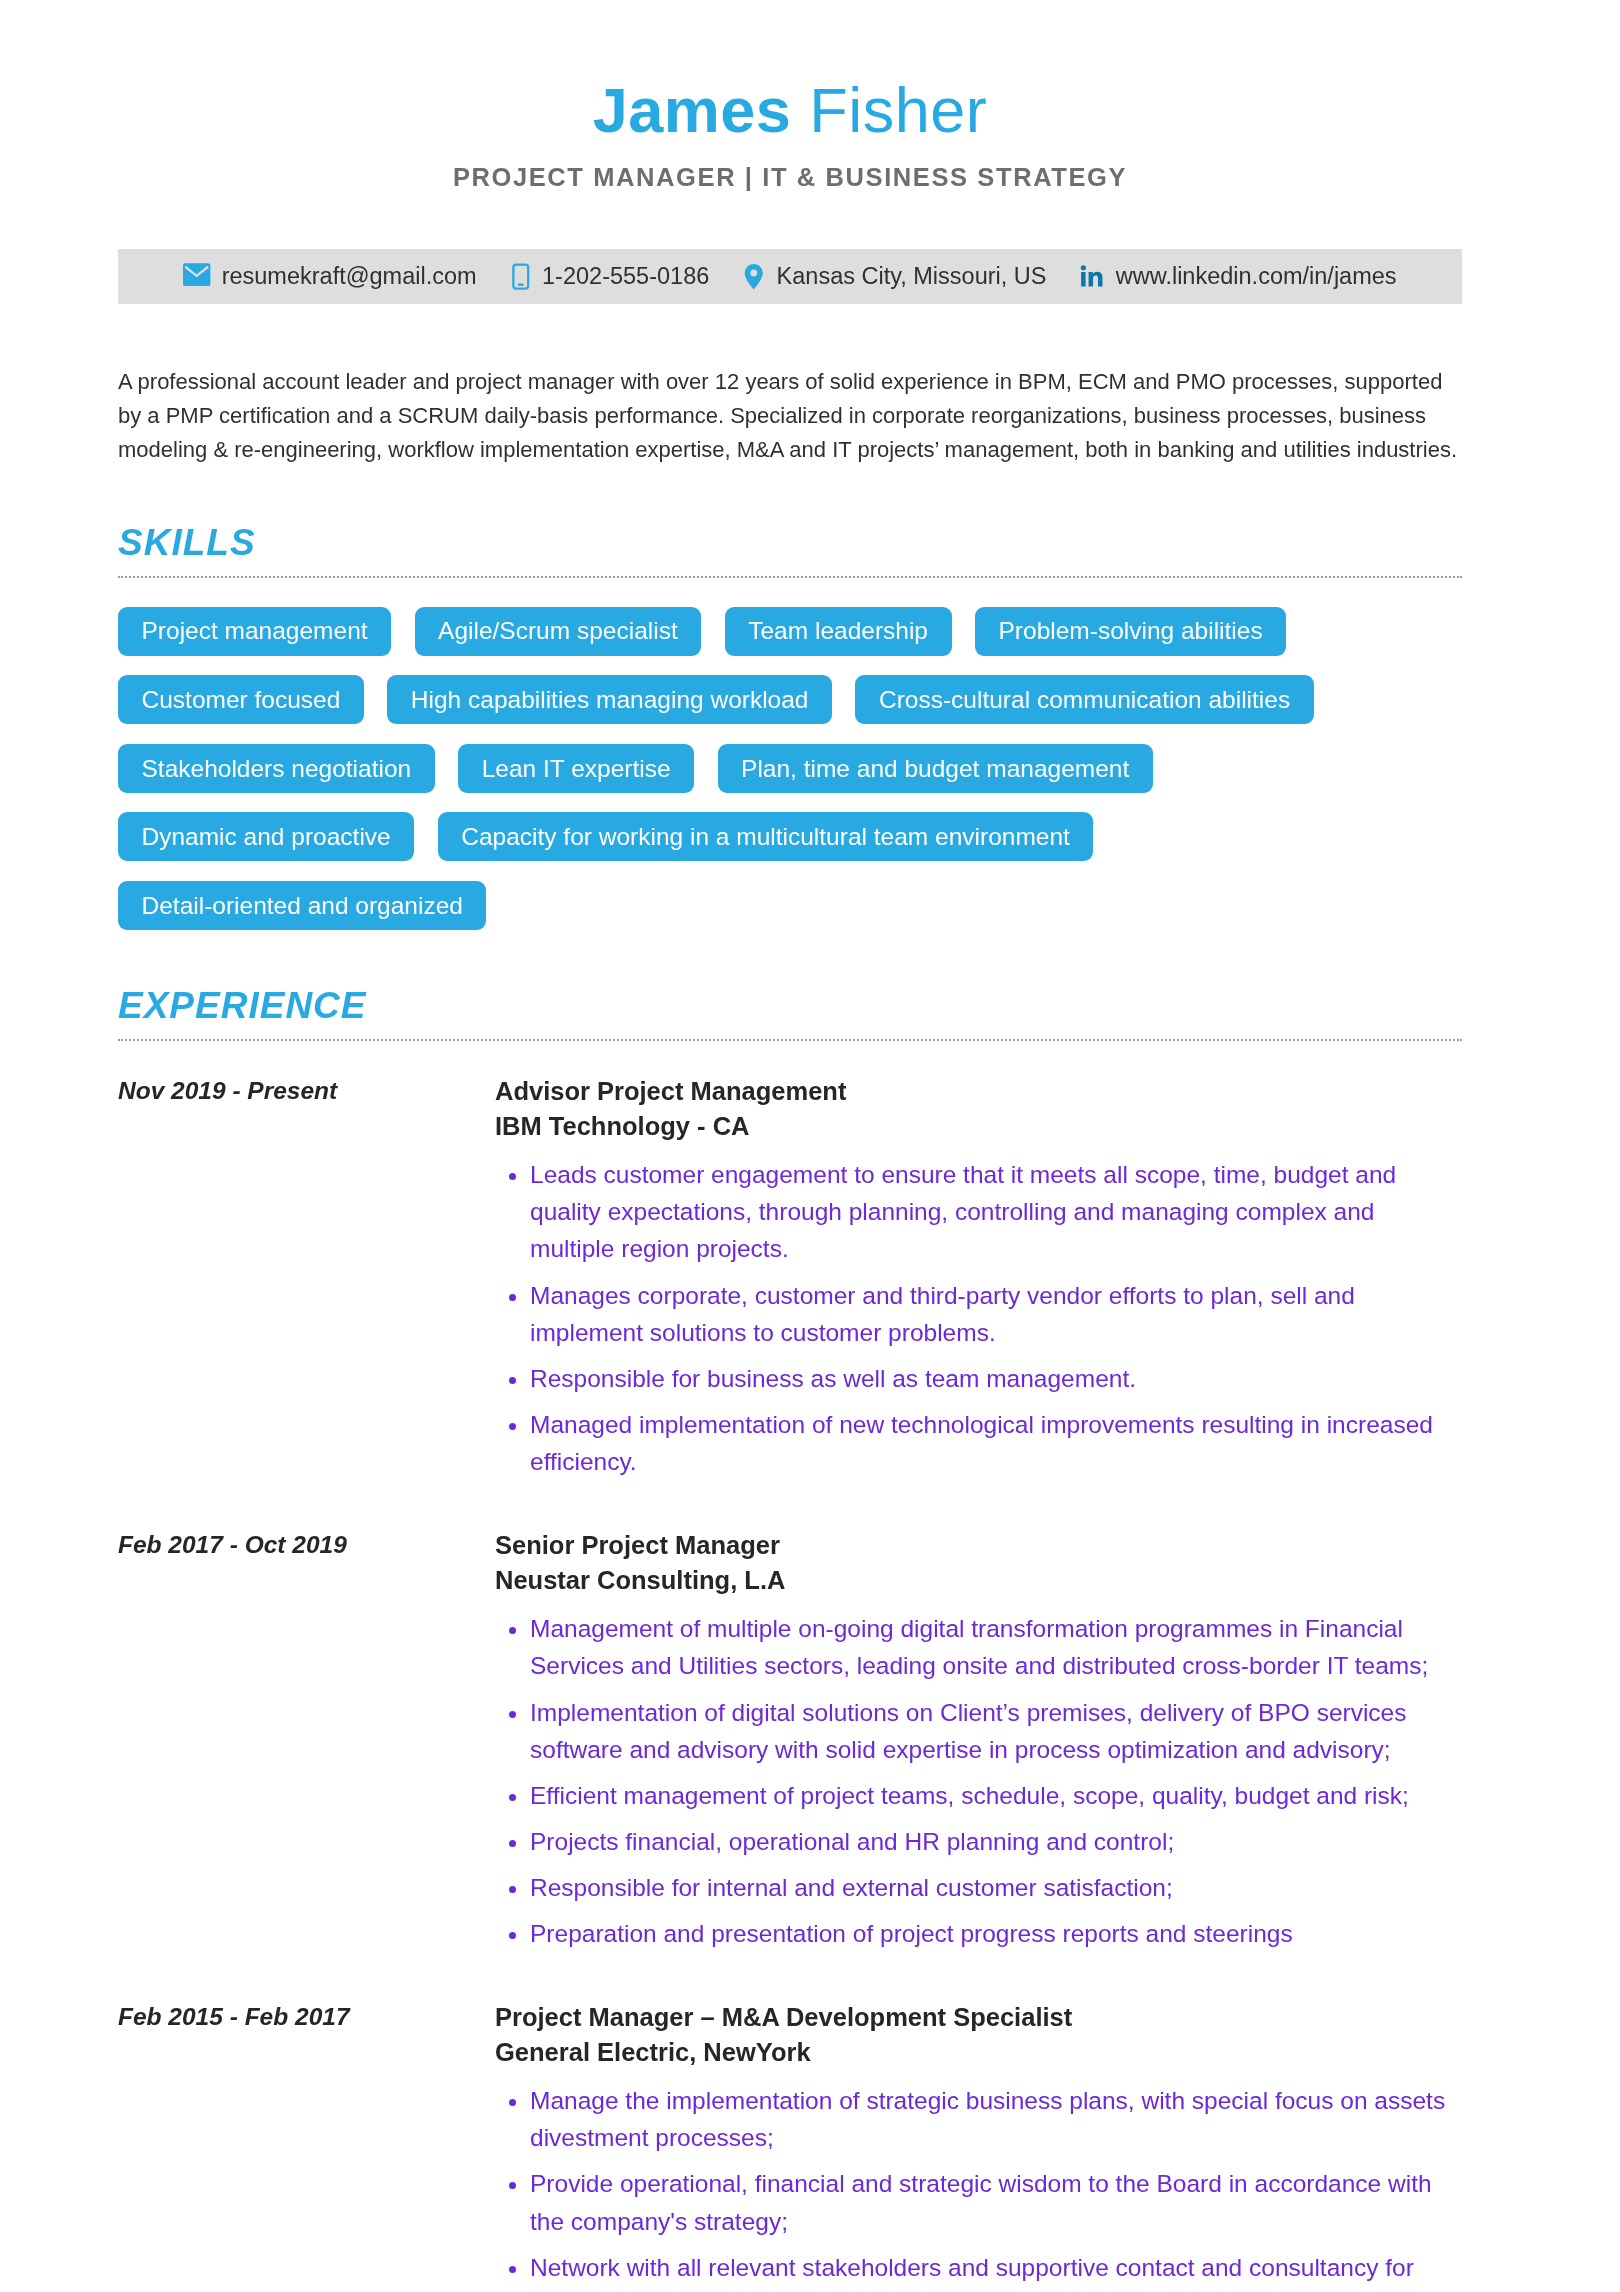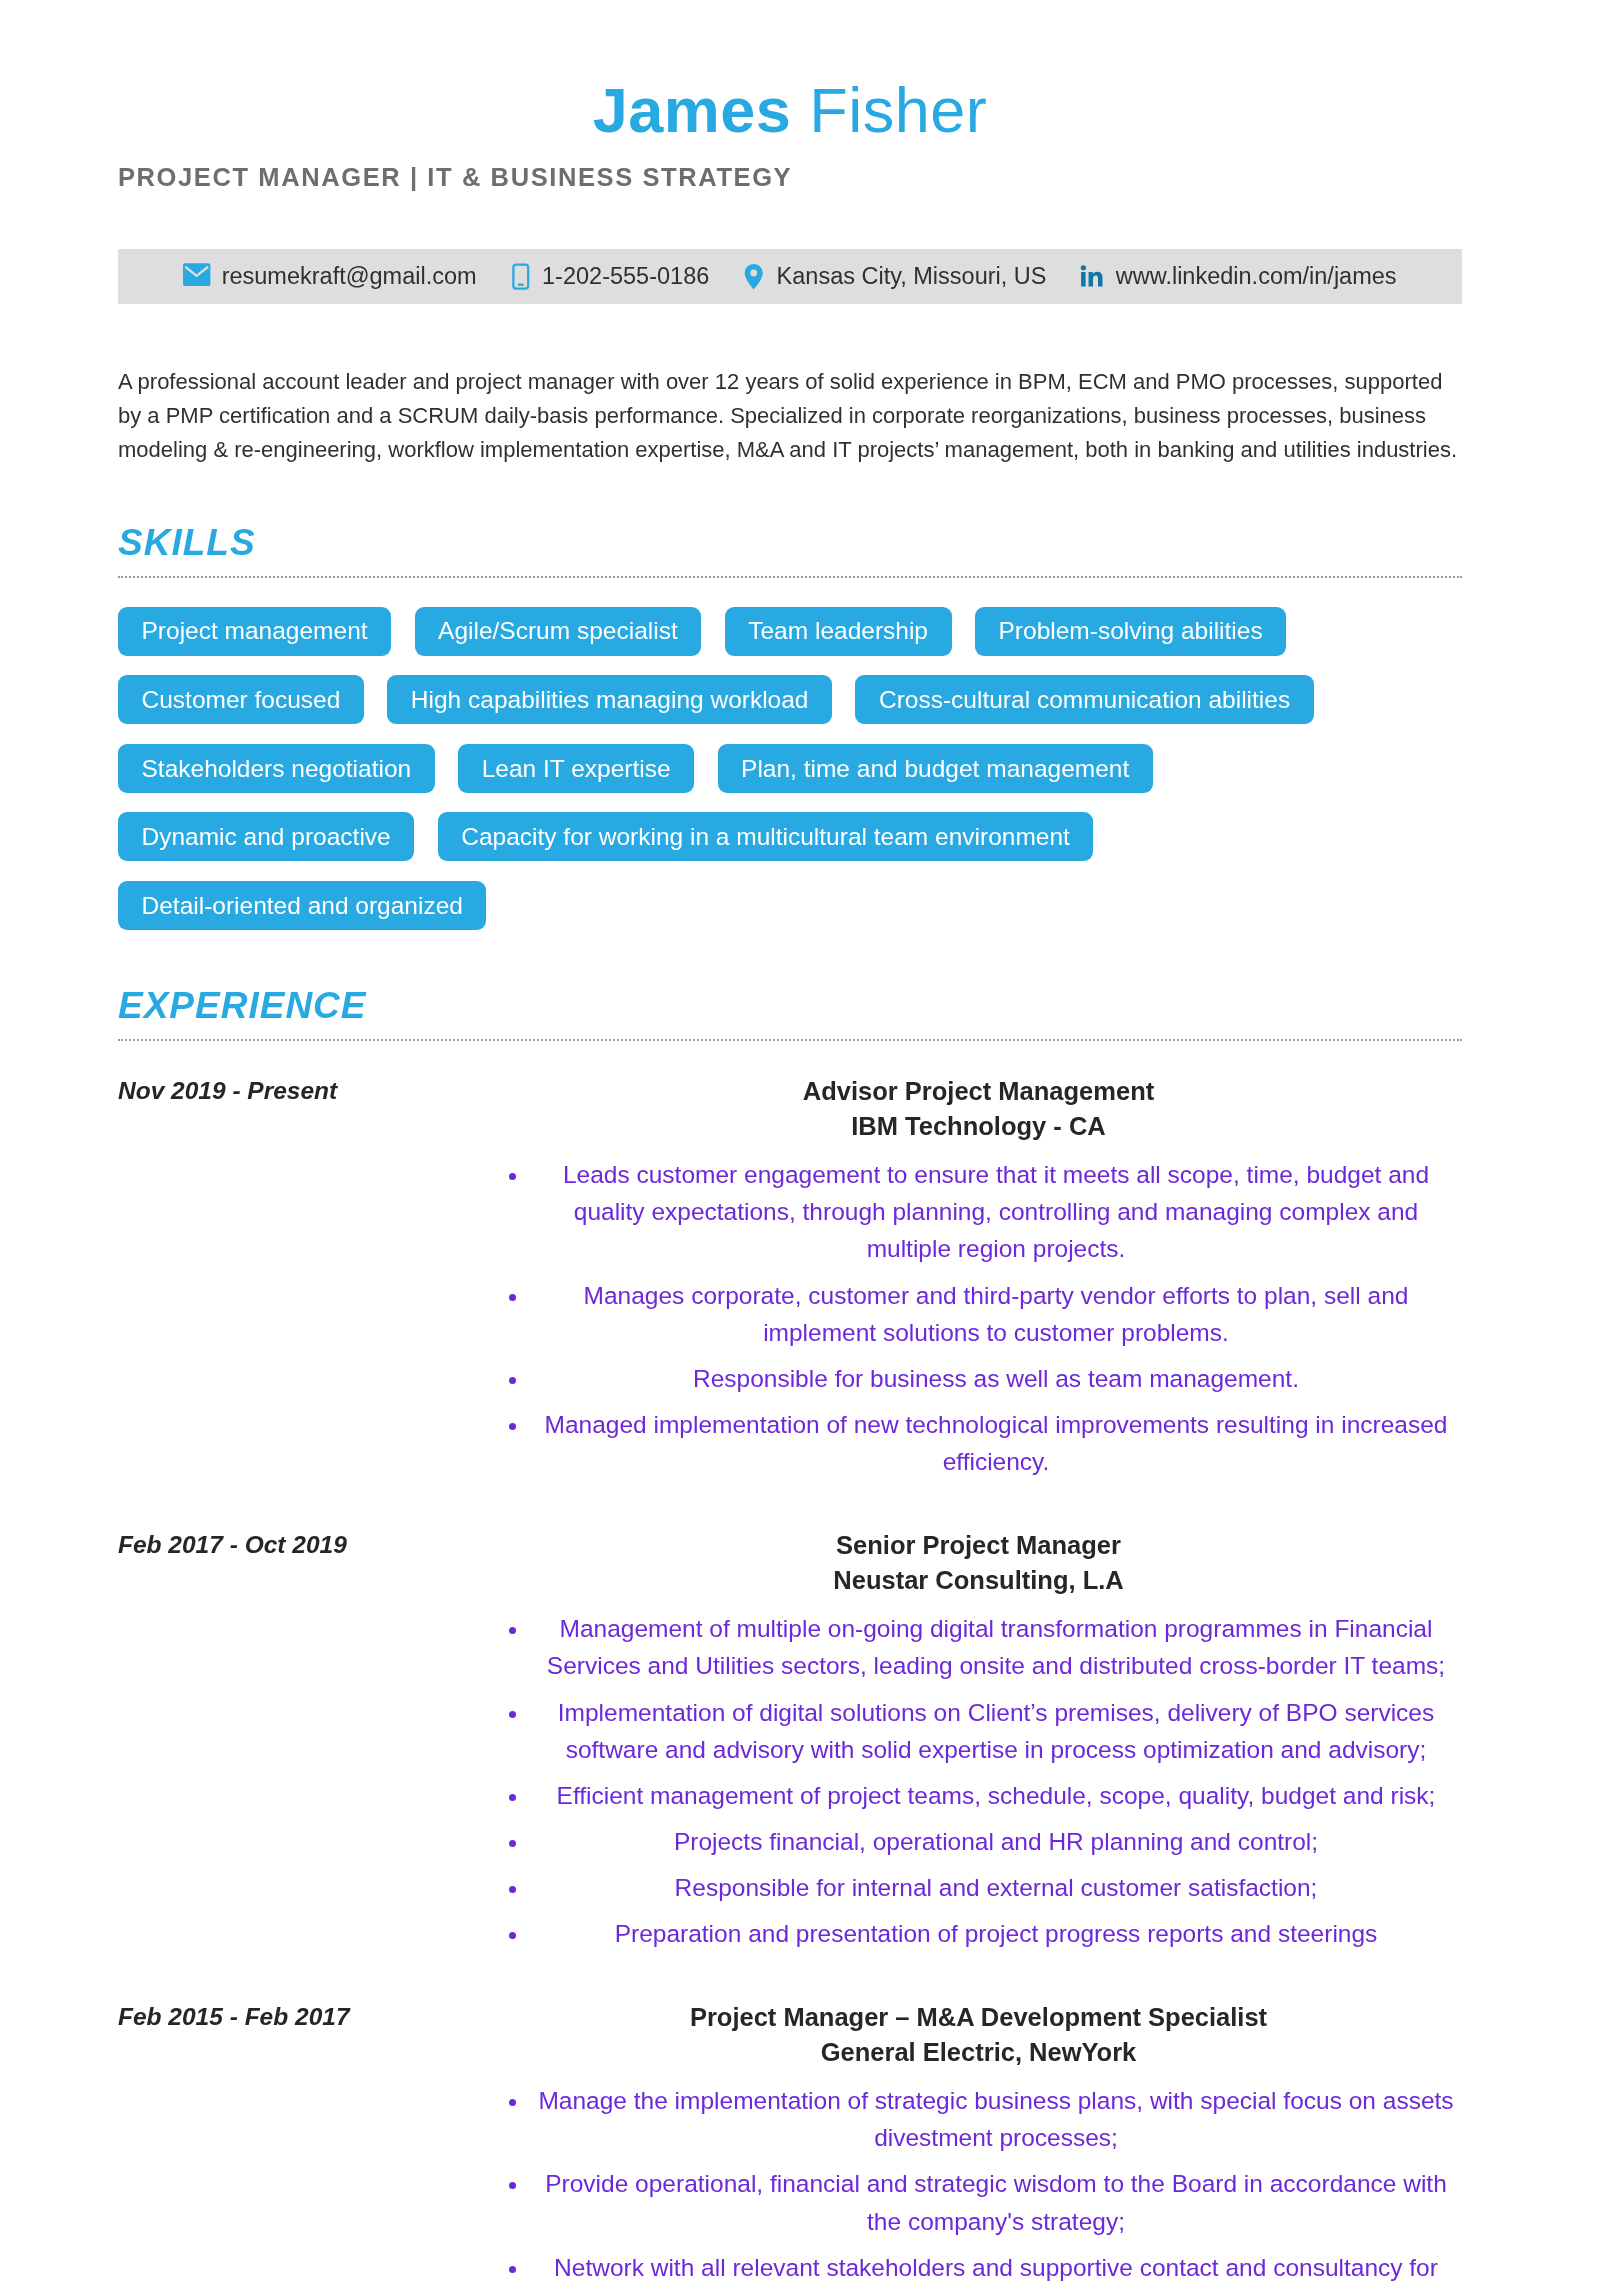--- a/index.html
+++ b/index.html
@@ -22,20 +22,21 @@
     text-align: center;
     font-size: 63px;
     line-height: 1.1;
     color: #29a9e1;
     letter-spacing: 0.5px;
     font-weight: 400;
   }
   .name .first { font-weight: 700; }
   .name .last  { font-weight: 400; }
   .role {
+    text-align: center;
     font-size: 25.5px;
     font-weight: 700;
     color: #6e6e6e;
     letter-spacing: 1.6px;
     margin-top: 17.6px;
   }
 
   
   .contact-bar {
     margin-top: 57px;
@@ -93,21 +94,21 @@
   .job { display: flex; margin-bottom: 39px; }
   .job-dates {
     width: 377px;
     flex-shrink: 0;
     font-weight: 700;
     font-style: italic;
     font-size: 24.5px;
     color: #262626;
     padding-top: 2.9px;
   }
-  .job-body { flex: 1; text-align: center; }
+  .job-body { flex: 1; }
   .job-title, .job-company {
     font-weight: 700;
     font-size: 25.5px;
     line-height: 1.38;
     color: #262626;
   }
   .job-bullets {
     margin-top: 11.8px;
     padding-left: 35px;
     list-style: disc;

